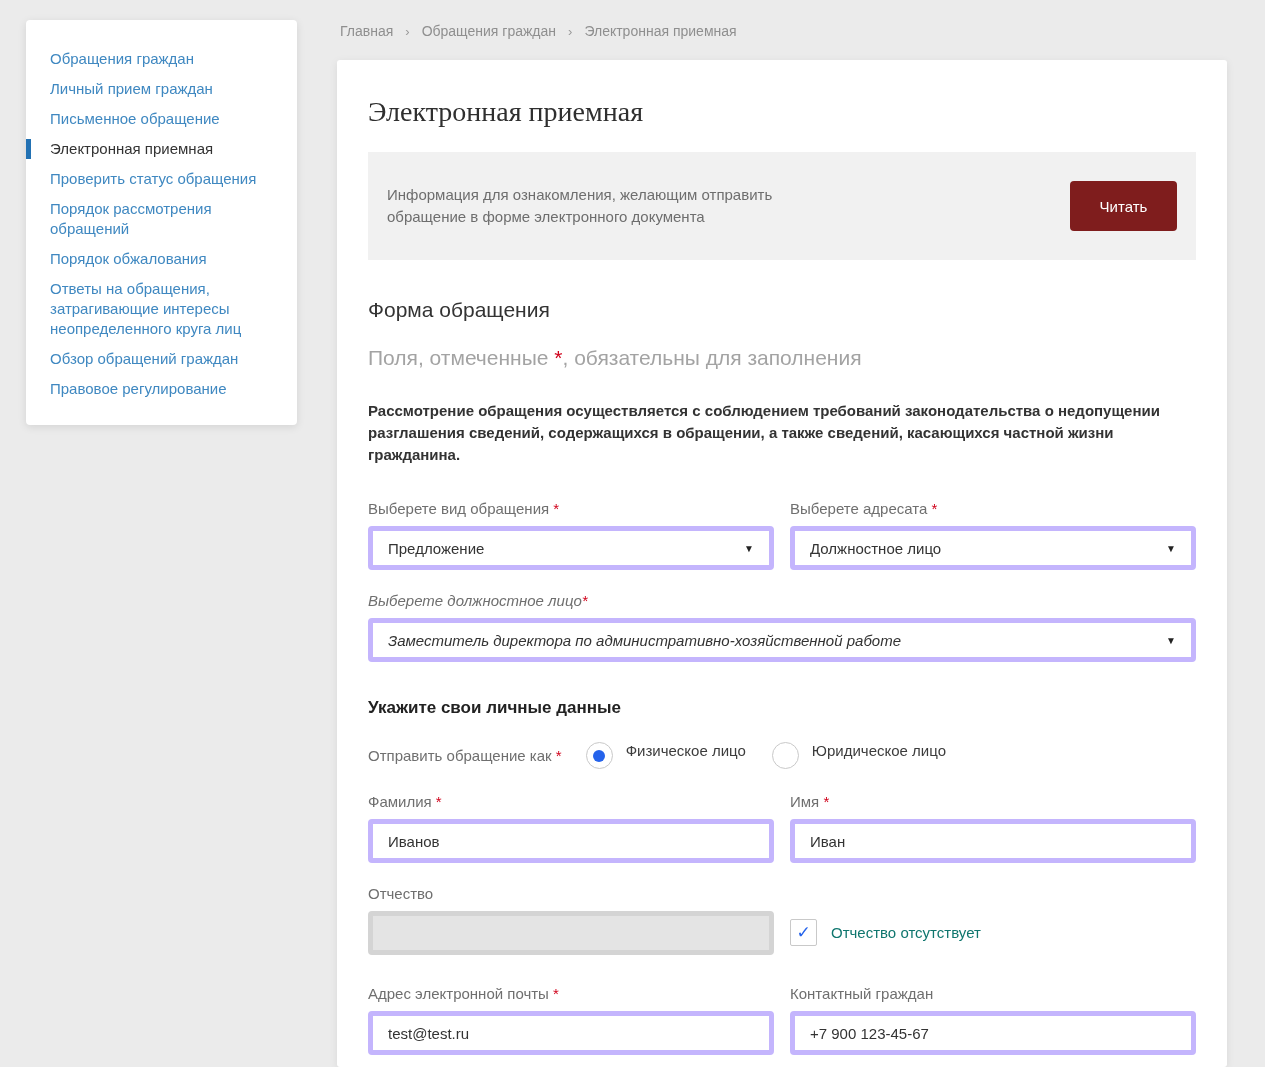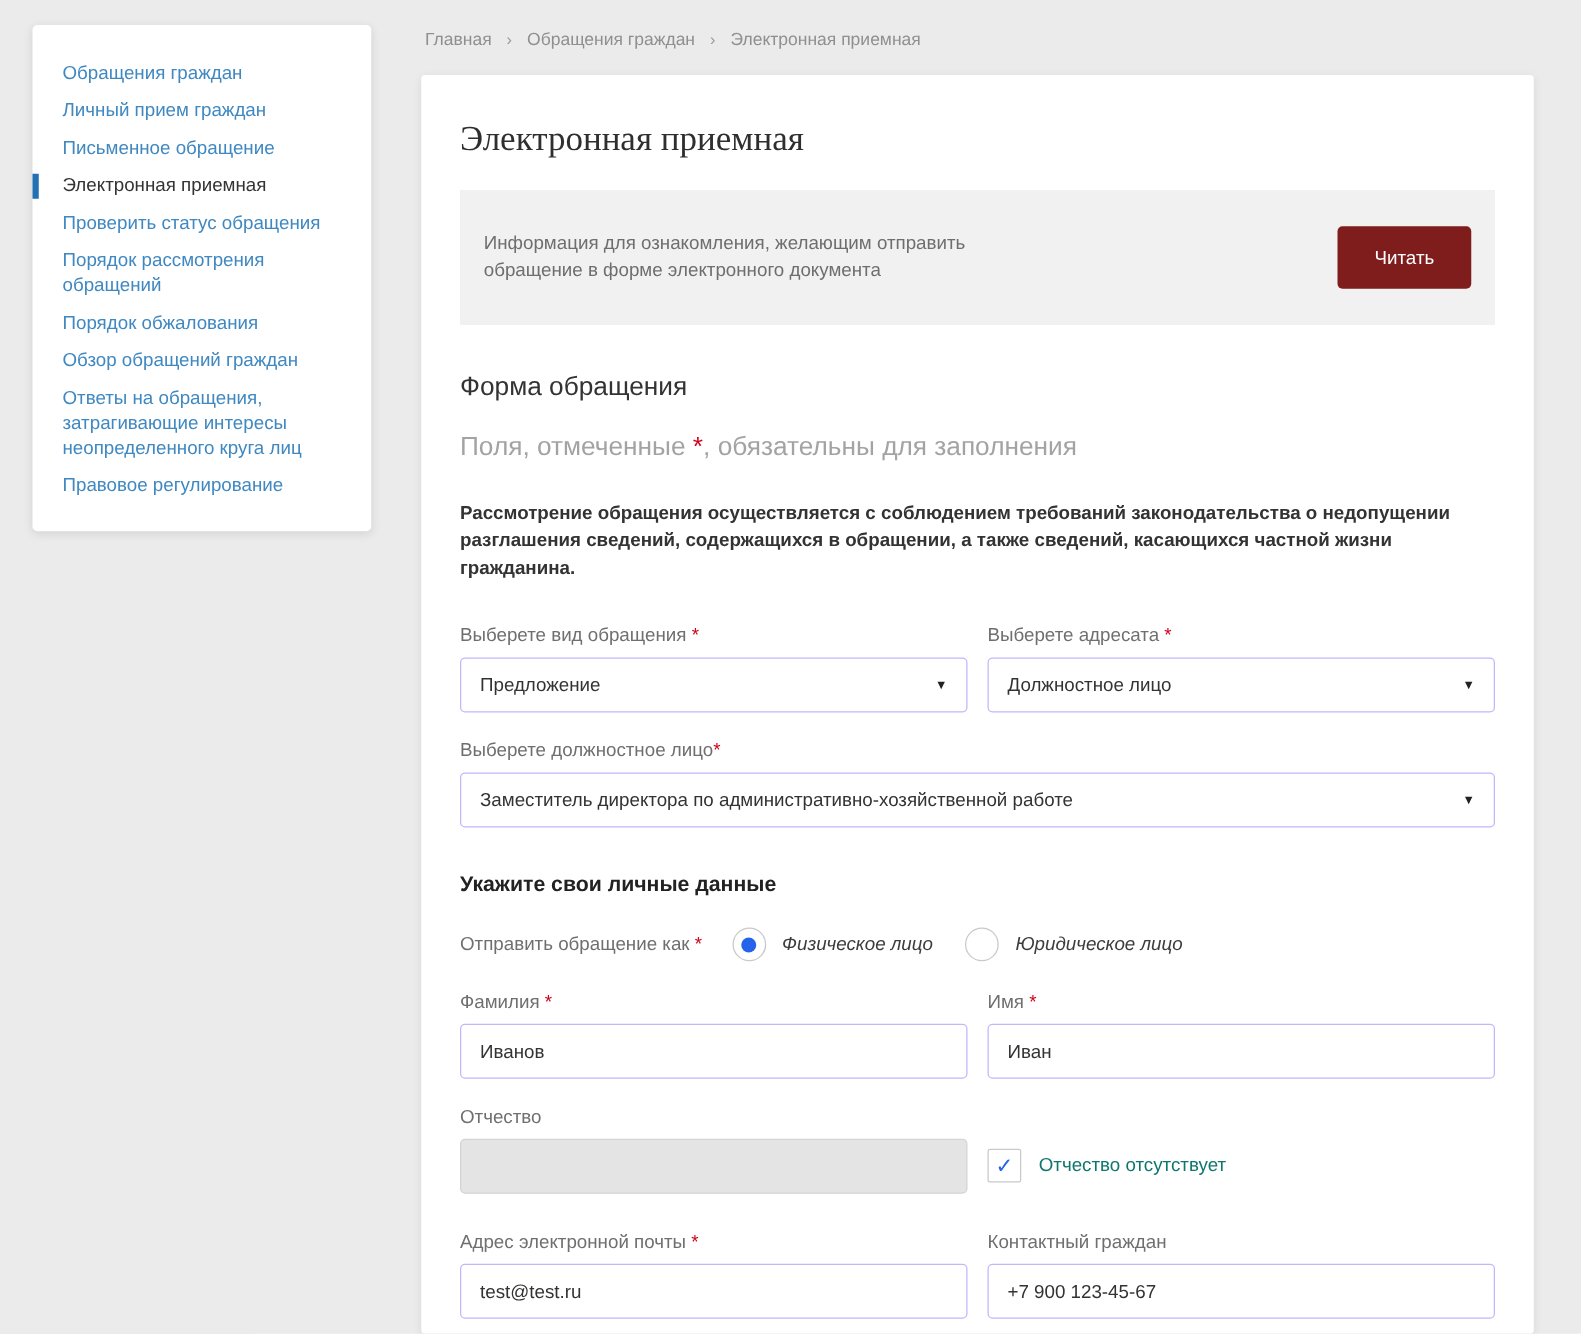--- a/index.html
+++ b/index.html
@@ -125,21 +125,21 @@
   .col { flex: 1; min-width: 0; }
   .field-label {
     display: block;
     font-size: 15px;
     color: #6f6f6f;
     margin-bottom: 9px;
   }
   .text-input, .select {
     width: 100%;
     height: 44px;
-    border: 1px solid #c4b5fd;
+    border: 5px solid #c4b5fd;
     border-radius: 4px;
     background: #ffffff;
     font-size: 15px;
     font-family: inherit;
     color: #333;
     padding: 0 15px;
   }
   .text-input:disabled, .text-input.disabled {
     background: #e4e4e4;
     border-color: #d4d4d4;
@@ -149,41 +149,40 @@
     align-items: center;
     justify-content: space-between;
     cursor: pointer;
   }
   .select .caret {
     font-size: 10px;
     color: #222;
     margin-left: 10px;
     flex: 0 0 auto;
   }
-  .full { margin-bottom: 30px; }
+  .full { margin-bottom: 30px; font-style: italic; }
 
   .personal-heading {
     font-size: 17px;
     font-weight: bold;
     color: #222;
     margin: 36px 0 24px 0;
   }
 
   .radio-row {
     display: flex;
     align-items: center;
     margin-bottom: 24px;
   }
   .radio-row .field-label { margin: 0 24px 0 0; }
   .radio-option {
     display: flex;
-    align-items: center;
+    align-items: flex-start;
     margin-right: 26px;
     cursor: pointer;
-    font-style: italic;
   }
   .radio-circle {
     width: 27px; height: 27px;
     border: 1px solid #c9c9c9;
     border-radius: 50%;
     background: #fff;
     margin-right: 13px;
     display: flex;
     align-items: center;
     justify-content: center;
@@ -229,22 +228,22 @@
 <body>
 
 <nav class="sidebar">
   <a class="side-item">Обращения граждан</a>
   <a class="side-item">Личный прием граждан</a>
   <a class="side-item">Письменное обращение</a>
   <a class="side-item active">Электронная приемная</a>
   <a class="side-item">Проверить статус обращения</a>
   <a class="side-item">Порядок рассмотрения обращений</a>
   <a class="side-item">Порядок обжалования</a>
+  <a class="side-item">Ответы на обращения, затрагивающие интересы неопределенного круга лиц</a>
   <a class="side-item">Обзор обращений граждан</a>
-  <a class="side-item">Ответы на обращения, затрагивающие интересы неопределенного круга лиц</a>
   <a class="side-item">Правовое регулирование</a>
 </nav>
 
 <div class="breadcrumb">
   <a class="crumb">Главная</a>
   <span class="sep">›</span>
   <a class="crumb">Обращения граждан</a>
   <span class="sep">›</span>
   <a class="crumb current">Электронная приемная</a>
 </div>

